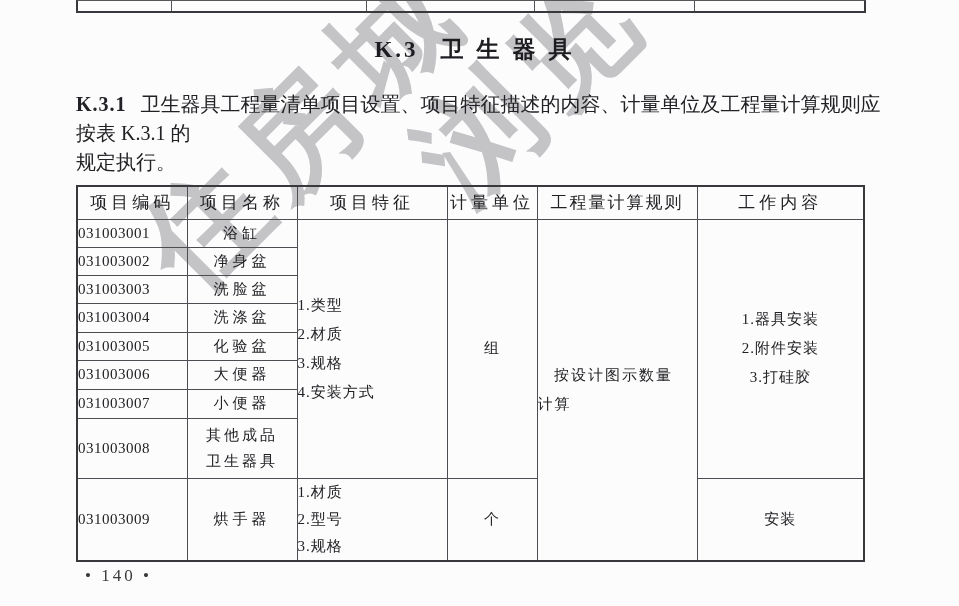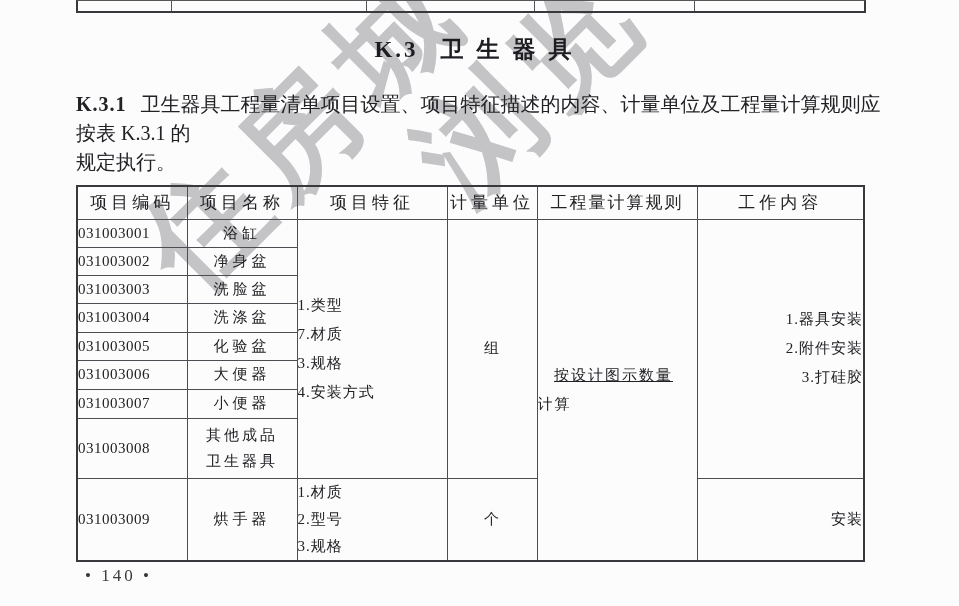--- a/index.html
+++ b/index.html
@@ -75,22 +75,22 @@
   }
   table.main{border:2px solid #38383d;}
   th.hdr{text-align:center;font-size:17px;letter-spacing:4px;}
   th.hdr-rule{letter-spacing:2px;}
   td.code{letter-spacing:0.5px;}
   td.name{text-align:center;letter-spacing:4px;}
   td.list{text-align:left;padding-left:10px;line-height:29px;letter-spacing:1px;}
   td.list2{text-align:left;padding-left:10px;line-height:27px;letter-spacing:1px;}
   td.unit{text-align:center;letter-spacing:1px;}
   td.rule{text-align:left;padding:0 6px 0 6px;line-height:29px;letter-spacing:2px;}
-  td.rule .l1{text-indent:1.1em;text-decoration:underline;}
-  td.work{text-align:right;padding-left:10px;letter-spacing:1px;}
+  td.rule .l1{text-indent:1.1em;}
+  td.work{text-align:center;padding-left:10px;letter-spacing:1px;}
   .name2line{line-height:26px;letter-spacing:3px;}
 
   
   .page-number{
     position:absolute;left:85px;top:566px;
     font-size:17px;letter-spacing:3px;color:#3a3a3e;
   }
 </style>
 </head>
 <body>
@@ -138,21 +138,21 @@
         <th class="hdr">计量单位</th>
         <th class="hdr hdr-rule">工程量计算规则</th>
         <th class="hdr">工作内容</th>
       </tr>
 
       <tr style="height:28px">
         <td class="code">031003001</td>
         <td class="name">浴缸</td>
         <td class="list" rowspan="8">
           <div>1.类型</div>
-          <div>7.材质</div>
+          <div>2.材质</div>
           <div>3.规格</div>
           <div>4.安装方式</div>
         </td>
         <td class="unit" rowspan="8">组</td>
         <td class="rule" rowspan="9">
           <div class="l1">按设计图示数量</div>
           <div>计算</div>
         </td>
         <td class="work list" rowspan="8">
           <div>1.器具安装</div>

